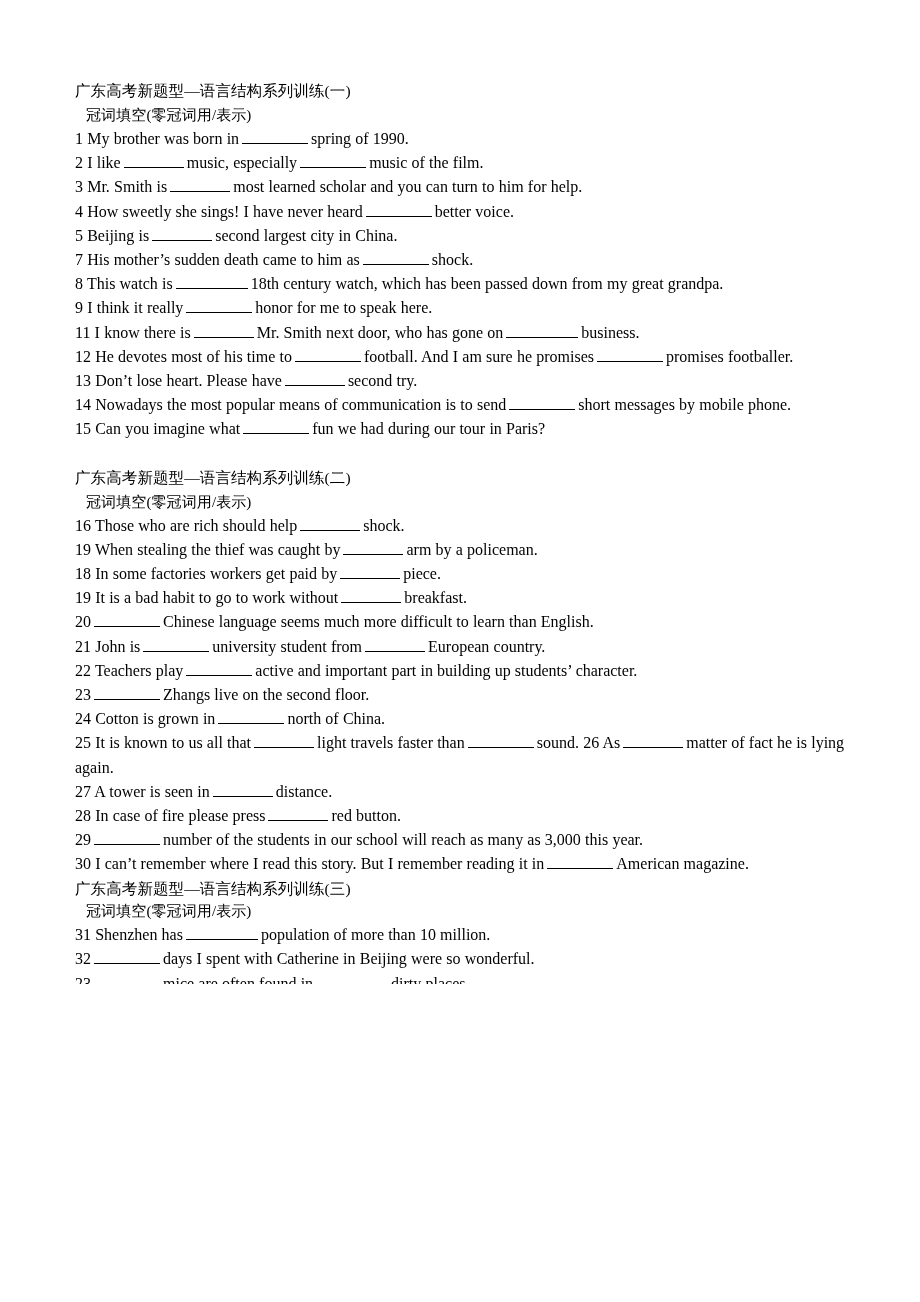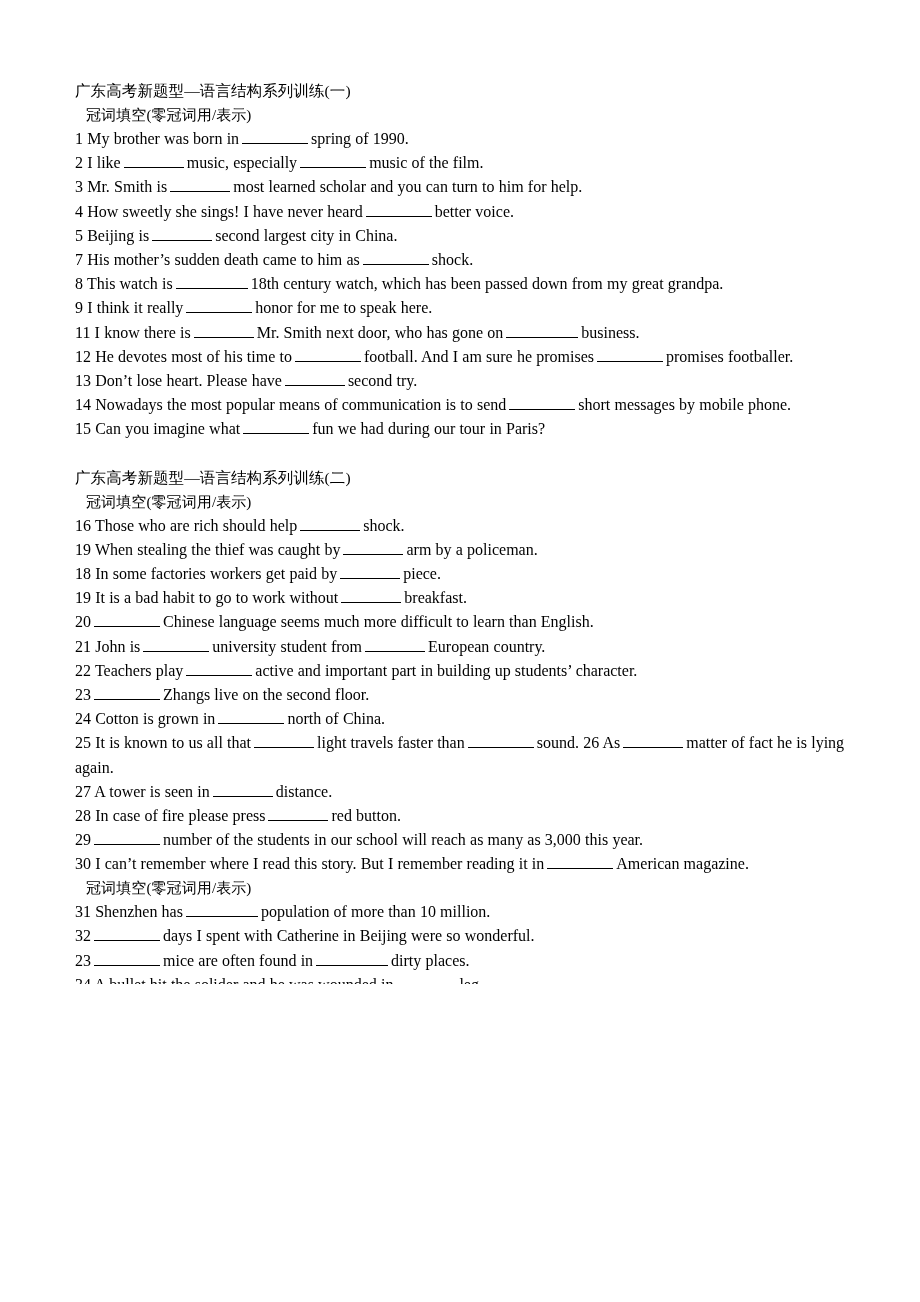--- a/index.html
+++ b/index.html
@@ -110,20 +110,21 @@
         <p class="q"><span>22 Teachers play</span><span class="bl w4"></span><span>active and important part in building up students’ character.</span></p>
         <p class="q"><span>23</span><span class="bl w4"></span><span>Zhangs live on the second floor.</span></p>
         <p class="q"><span>24 Cotton is grown in</span><span class="bl w4"></span><span>north of China.</span></p>
         <p class="q"><span>25 It is known to us all that</span><span class="bl w3"></span><span>light travels faster than</span><span class="bl w4"></span><span>sound. 26 As</span><span class="bl w3"></span><span>matter of fact he is lying again.</span></p>
         <p class="q"><span>27 A tower is seen in</span><span class="bl w3"></span><span>distance.</span></p>
         <p class="q"><span>28 In case of fire please press</span><span class="bl w3"></span><span>red button.</span></p>
         <p class="q"><span>29</span><span class="bl w4"></span><span>number of the students in our school will reach as many as 3,000 this year.</span></p>
         <p class="q justify"><span>30 I can’t remember where I read this story. But I remember reading it in</span><span class="bl w4"></span><span>American magazine.</span></p>
       </div>
       <div class="section sec3">
+        <div class="heading">广东高考新题型—语言结构系列训练(三)</div>
         <div class="subheading">冠词填空(零冠词用/表示)</div>
         <p class="q"><span>31 Shenzhen has</span><span class="bl w5"></span><span>population of more than 10 million.</span></p>
         <p class="q"><span>32</span><span class="bl w4"></span><span>days I spent with Catherine in Beijing were so wonderful.</span></p>
         <p class="q"><span>23</span><span class="bl w4"></span><span>mice are often found in</span><span class="bl w5"></span><span>dirty places.</span></p>
         <p class="q"><span>34 A bullet hit the solider and he was wounded in</span><span class="bl w3"></span><span>leg.</span></p>
       </div>
     </div>
 </div>
 
 </body></html>

